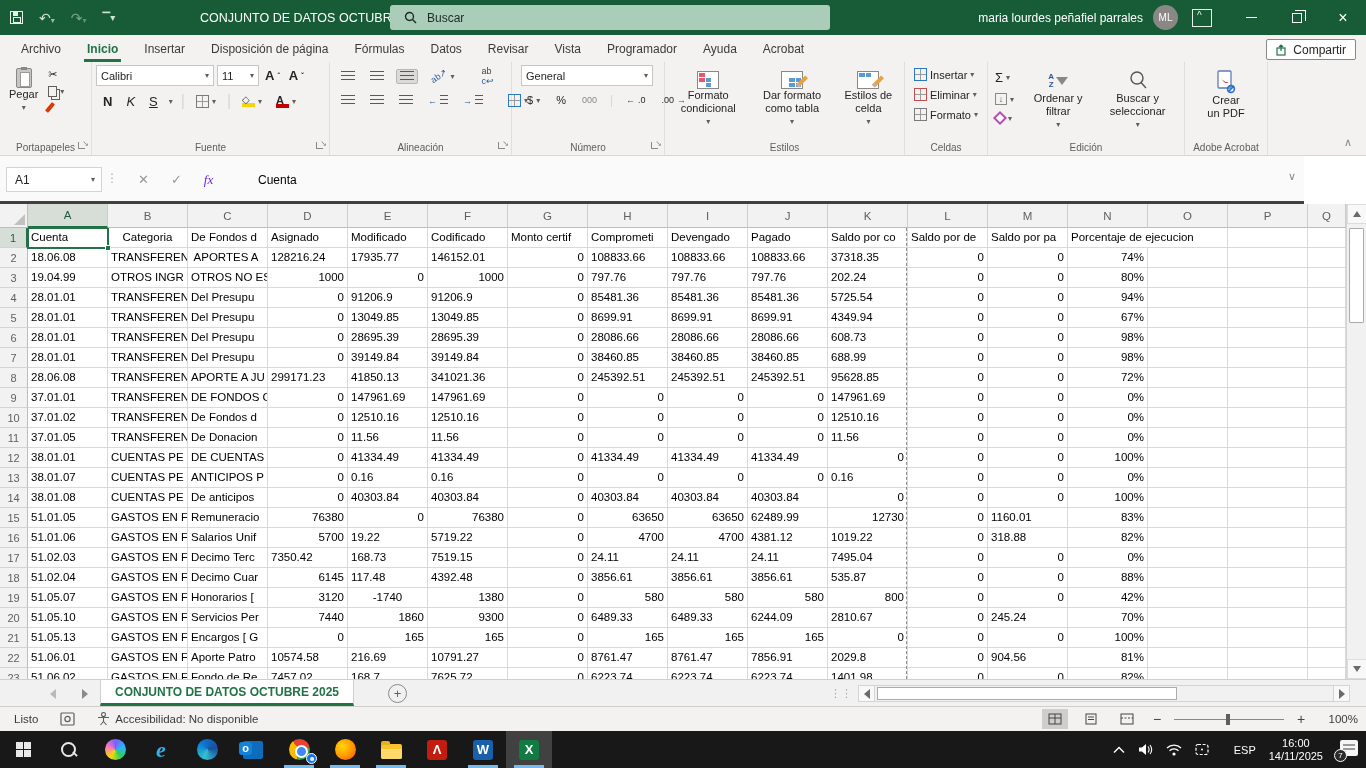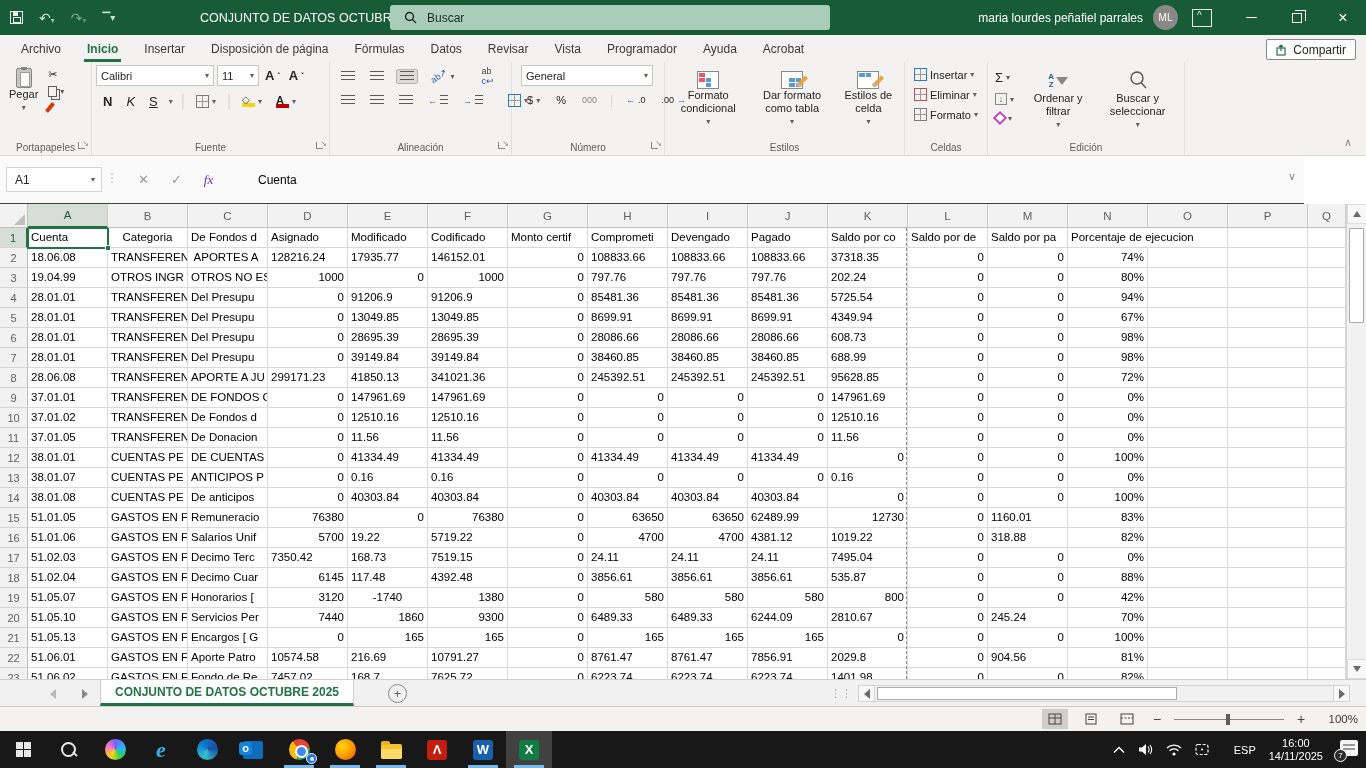--- a/index.html
+++ b/index.html
@@ -52,21 +52,21 @@
   .clip-ic::before { content:""; position:absolute; left:4px; top:-2px; width:6px; height:3px; background:#8a8886; }
   .clip-ic::after { content:""; position:absolute; left:3px; top:3px; width:8px; height:13px; background:#fff; border:1px solid #9a9a9a; }
   .colorbar { display:block; width:13px; height:4px; margin-top:-1px; }
   .stack3 { display:flex; flex-direction:column; justify-content:flex-start; gap:3px; padding-top:2px; }
   .grid-ic { width:22px; height:18px; border:1px solid #8a8886; background:#fff; display:grid; grid-template-columns:1fr 1fr 1fr; grid-template-rows:1fr 1fr 1fr; gap:1px; padding:1px; }
   .grid-ic i { display:block; }
   .pencil { position:absolute; width:4px; height:13px; background:#e8a33d; border-bottom:3px solid #caa; transform:rotate(45deg); right:-2px; bottom:0; }
   .two-line { line-height:13px; }
 
   
-  .fbar { position:absolute; left:0; top:156px; width:1304px; height:48px; background:#fafafa; border-bottom:1px solid #404040; }
+  .fbar { position:absolute; left:0; top:156px; width:1304px; height:48px; background:#fafafa; border-bottom:3px solid #404040; }
   .namebox { position:absolute; left:6px; top:11px; width:96px; height:25px; background:#fff; border:1px solid #d6d4d2; font-size:12px; color:#252423; display:flex; align-items:center; padding-left:8px; }
   .namebox .dd { position:absolute; right:6px; }
   .fdots { position:absolute; left:106px; top:15px; color:#b0aeac; font-size:12px; letter-spacing:1px; }
   .fbtns { position:absolute; left:120px; top:11px; height:25px; display:flex; align-items:center; gap:22px; padding-left:18px; font-size:13px; color:#9a9896; }
   .fx { font-style:italic; font-family:"Liberation Serif", serif; color:#6d28d9; }
   .fvalue { position:absolute; left:258px; top:11px; height:25px; display:flex; align-items:center; font-size:12px; color:#000; }
   .fchev { position:absolute; right:8px; top:14px; color:#8a8886; font-size:11px; }
 
   
   #headers { position:absolute; left:0; top:204px; width:1346px; height:24px; display:flex; background:#f2f2f2; }
@@ -452,20 +452,32 @@
         <svg width="20" height="22" viewBox="0 0 20 22">
             <circle cx="9" cy="8" r="6" fill="none" stroke="#555" stroke-width="1.4"></circle>
             <line x1="13" y1="12.5" x2="18" y2="18" stroke="#555" stroke-width="1.4"></line>
           </svg>
         <span class="two-line">Buscar y seleccionar</span>
           <span class="dd">▾</span>
       </div>
       <div class="glabel">Edición</div>
     </div>
 
+    <div class="rgroup" style="width:83px">
+      <div class="bigbtn" style="margin:2px auto 0">
+        <svg width="22" height="24" viewBox="0 0 22 24">
+            <rect x="3" y="1" width="13" height="17" rx="1" fill="#fff" stroke="#5b7fb4" stroke-width="1.3"></rect>
+            <path d="M6 8c2 3 5 5 8 4-3 2-5 1-8-4z" fill="#c11e0f"></path>
+            <circle cx="16" cy="19" r="3.4" fill="none" stroke="#2b6cd4" stroke-width="1.6"></circle>
+            <line x1="13" y1="22" x2="19" y2="16" stroke="#2b6cd4" stroke-width="1.6"></line>
+          </svg>
+        <span class="two-line"><span>Crear</span><br><span>un PDF</span></span>
+      </div>
+      <div class="glabel">Adobe Acrobat</div>
+    </div>
 
     <div style="flex:1;position:relative">
       <span style="position:absolute;right:14px;bottom:6px;color:#8a8886;font-size:11px;cursor:pointer">∧</span>
     </div>
   </div>
 
   <div class="fbar">
     <div class="namebox">
         <span>A1</span>
         <span class="dd">▾</span>
@@ -1029,20 +1041,34 @@
       <span class="htrack">
           <span class="hthumb"></span>
         </span>
       <span class="harrow">
           <span class="tri-r" style="border-left-color:#6a6a6a"></span>
         </span>
     </div>
   </div>
 
   <div class="statusbar">
+    <div class="sb-left">
+      <span>Listo</span>
+      <svg width="15" height="14" viewBox="0 0 15 14">
+          <rect x="1" y="1" width="13" height="12" rx="1" fill="none" stroke="#605e5c" stroke-width="1.2"></rect>
+          <circle cx="7.5" cy="7" r="2.6" fill="none" stroke="#605e5c" stroke-width="1.2"></circle>
+        </svg>
+      <span style="display:flex;align-items:center;gap:5px">
+        <svg width="13" height="14" viewBox="0 0 13 14">
+            <circle cx="6.5" cy="2.5" r="2" fill="none" stroke="#605e5c" stroke-width="1.1"></circle>
+            <path d="M1 5.5h11M6.5 5.5v4M6.5 9.5L3.5 13M6.5 9.5l3 3.5" fill="none" stroke="#605e5c" stroke-width="1.1"></path>
+          </svg>
+        <span>Accesibilidad: No disponible</span>
+      </span>
+    </div>
     <div class="sb-right">
       <span class="viewbtn active">
           <svg width="14" height="12" viewBox="0 0 14 12">
             <rect x="1" y="1" width="12" height="10" fill="none" stroke="#444" stroke-width="1"></rect>
             <line x1="1" y1="5" x2="13" y2="5" stroke="#444"></line>
             <line x1="7" y1="1" x2="7" y2="11" stroke="#444"></line>
           </svg>
         </span>
       <span class="viewbtn">
           <svg width="14" height="12" viewBox="0 0 14 12">

